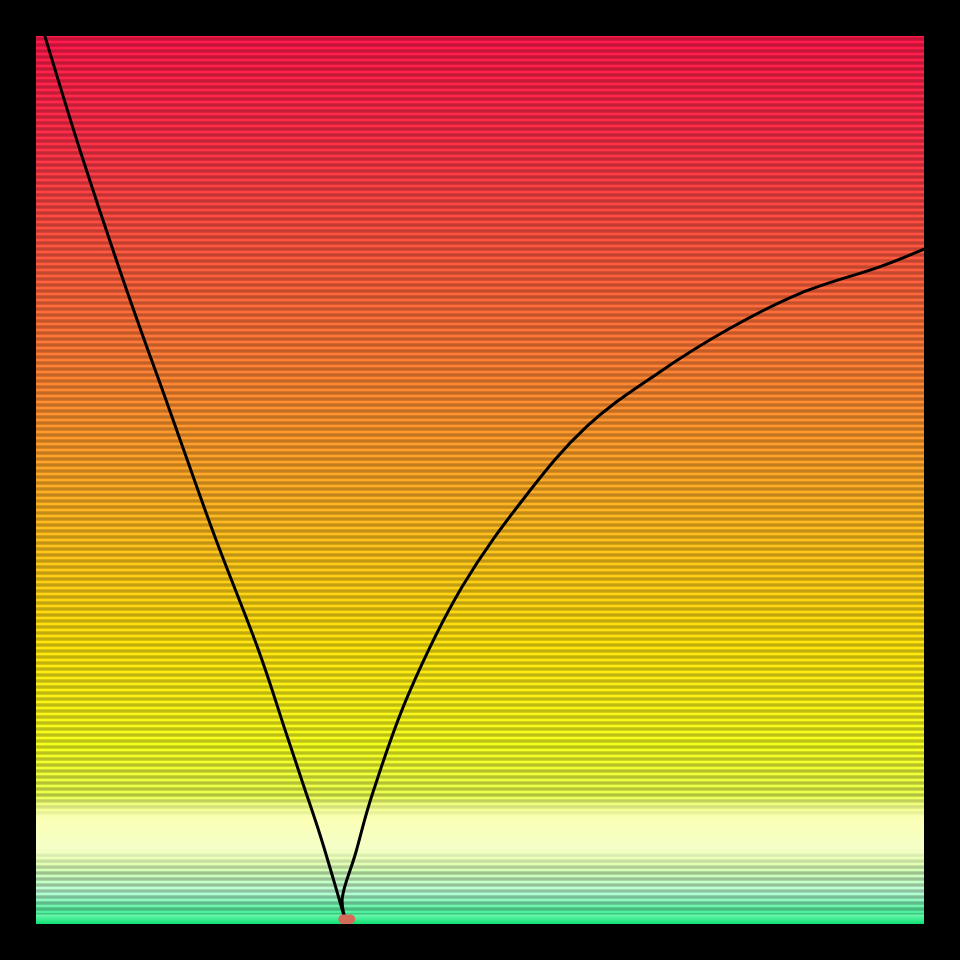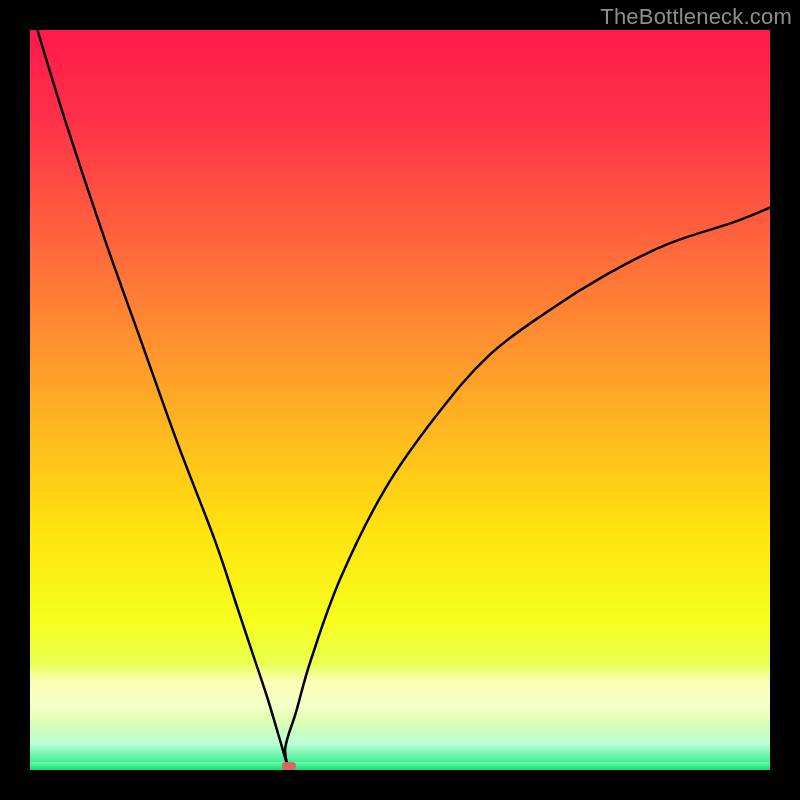--- a/index.html
+++ b/index.html
@@ -811,14 +811,13 @@
       </div>
 
     <svg class="curve" viewBox="0 0 740 740" preserveAspectRatio="none">
       <path id="curve-path" d="M 7.4,0 C 12.728000000000002,17.316000000000006 25.012,58.90400000000004 37,96.20000000000005 C 48.988,133.49600000000004 60.68,168.57200000000006 74,207.20000000000005 C 87.32,245.82800000000003 97.68,273.504 111,310.8 C 124.32,348.096 134.68,378.436 148,414.4 C 161.32,450.364 174.344,481.296 185,510.6 C 195.656,539.904 200.54000000000002,557.22 207.20000000000002,577.2 C 213.86,597.1800000000001 216.672,605.616 222,621.6 C 227.328,637.5840000000001 232.138,651.348 236.8,666 C 241.46200000000002,680.652 243.904,689.68 247.9,703 C 251.89600000000002,716.32 257.668,737.336 259,740 C 260.332,742.664 253.968,728.456 255.29999999999998,717.8 C 256.632,707.1439999999999 261.738,696.784 266.4,680.8 C 271.06199999999995,664.8159999999999 273.20799999999997,652.976 281.2,629 C 289.192,605.024 297.48,578.236 310.8,547.6 C 324.12,516.964 337.88399999999996,488.10400000000004 355.2,458.8 C 372.516,429.496 388.35200000000003,408.776 407.00000000000006,384.8 C 425.6480000000001,360.824 438.82000000000005,344.248 458.8,325.59999999999997 C 478.78,306.95199999999994 496.688,295.852 518,281.2 C 539.312,266.548 555.888,256.188 577.2,244.2 C 598.5120000000001,232.212 613.756,223.92400000000004 636.4,214.60000000000002 C 659.044,205.276 684.352,199.05999999999997 703,192.39999999999998 C 721.648,185.73999999999998 733.34,180.264 740,177.60000000000002 " fill="none" stroke="#000000" stroke-width="2.5" stroke-linecap="round" stroke-linejoin="round"></path>
     </svg>
 
     <div class="marker" id="marker" style="left: 259px; top: 735.56px; background: rgb(212, 106, 90);"></div>
 
   </div>
 
-  <div class="watermark">TheBottleneck.com</div>
 </div>
 
 </body></html>

